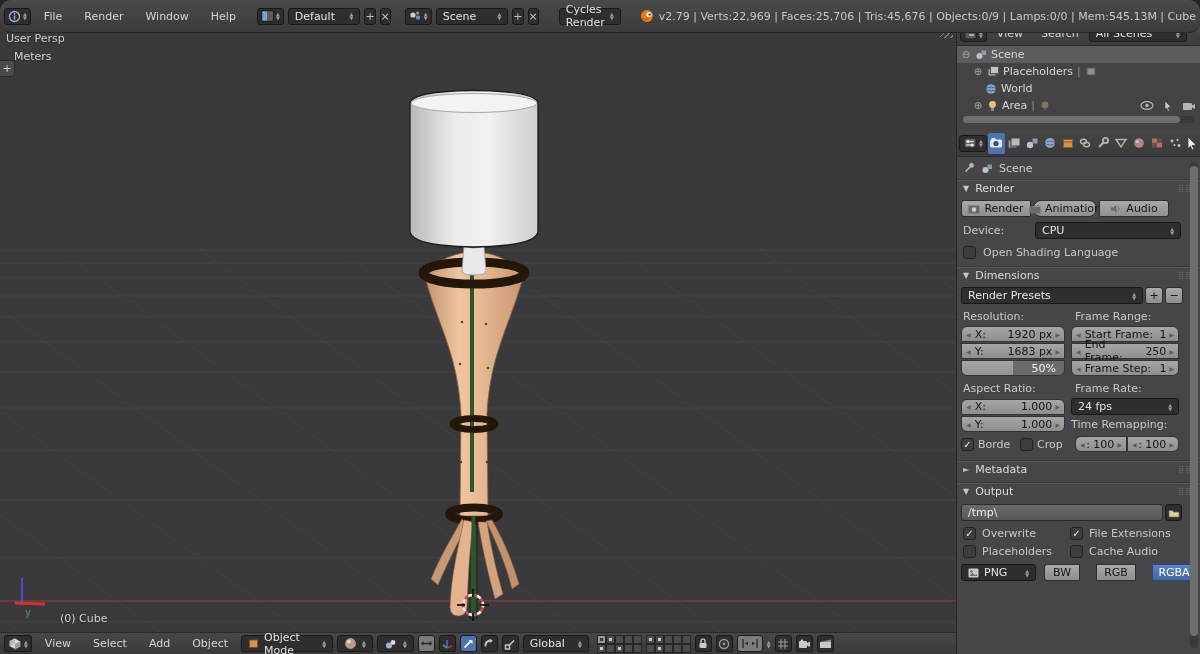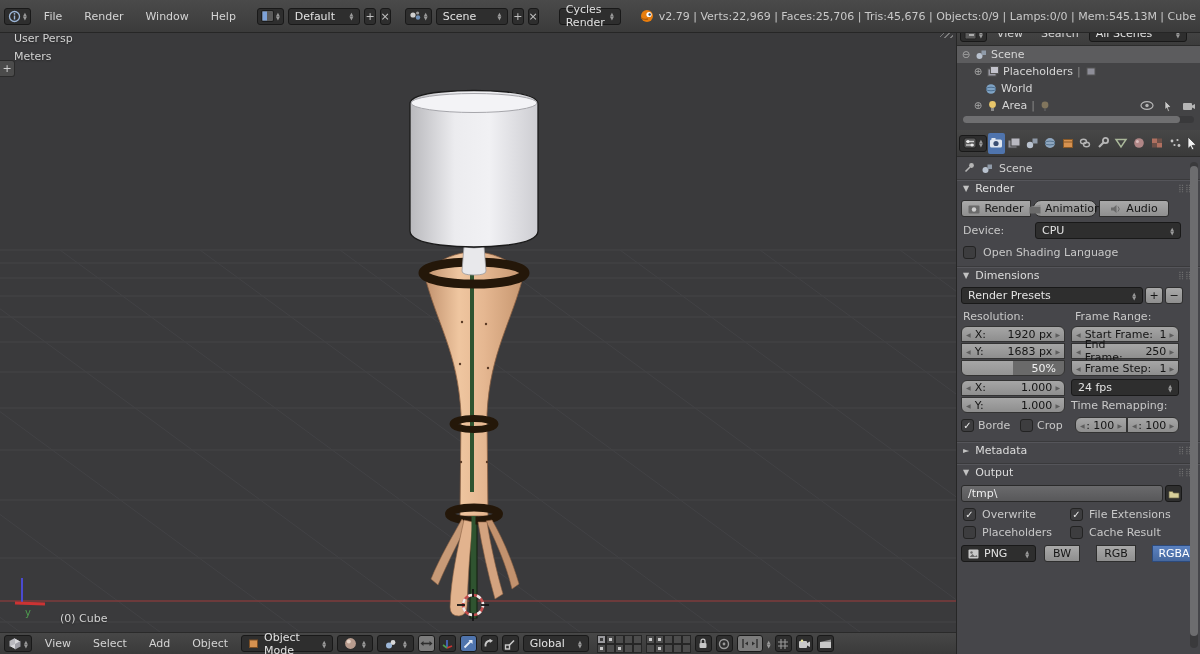--- a/index.html
+++ b/index.html
@@ -2,21 +2,21 @@
 <html><head>
 <meta charset="utf-8">
 <style>
   * { margin:0; padding:0; box-sizing:border-box; }
   html,body { width:1200px; height:654px; background:#222; overflow:hidden; }
   body { font-family:"DejaVu Sans","Liberation Sans",sans-serif; font-size:11px; color:#cfcfcf; position:relative; }
   .abs { position:absolute; }
   .row { display:flex; align-items:center; }
 
   
-  #topbar { left:0; top:0; width:1200px; height:22px; background:linear-gradient(#4a4a4a,#3b3b3b); border-bottom:1px solid #262626; display:flex; align-items:center; gap:4px; padding:16px 4px; z-index:30; }
+  #topbar { left:0; top:0; width:1200px; height:22px; background:linear-gradient(#4a4a4a,#3b3b3b); border-bottom:1px solid #262626; display:flex; align-items:center; gap:4px; padding:16px 4px; z-index:30;border-radius:11px; }
   #botbar { left:0; top:632px; width:956px; height:22px; background:linear-gradient(#474747,#3a3a3a); border-top:1px solid #2a2a2a; display:flex; align-items:center; gap:4px; padding:0 4px; z-index:30; }
   .menu { color:#d4d4d4; padding:0 9px; cursor:default; }
   .ebtn { background:#2e2e2e; border:1px solid #191919; border-radius:3px; height:17px; display:flex; align-items:center; padding:0 3px; gap:2px; }
   .dd { background:#2e2e2e; border:1px solid #191919; border-radius:3px; height:17px; display:flex; align-items:center; padding:0 6px; gap:5px; color:#e2e2e2; }
   .spin { display:block; font-size:5px; line-height:4px; color:#9a9a9a; white-space:pre; margin-left:auto; }
   .spin::before { content:"▲\A▼"; }
   .sqbtn { background:#2e2e2e; border:1px solid #191919; border-radius:3px; width:17px; height:17px; color:#c2c2c2; display:flex; align-items:center; justify-content:center; font-size:11px; }
   .stats { color:#c9c9c9; font-size:11px; white-space:nowrap; }
 
   
@@ -225,21 +225,21 @@
       </g>
     </g>
 
     <g>
       <line x1="22" y1="556" x2="22" y2="581" stroke="#4a4ad0" stroke-width="2"></line>
       <line x1="15" y1="581" x2="45" y2="582" stroke="#cc3333" stroke-width="3"></line>
       <text x="25" y="594" fill="#4f9e4f" font-size="10">y</text>
     </g>
   </svg>
 
-  <div class="abs vp-overlay" style="left:14px;top:10px">User Persp</div>
+  <div class="abs vp-overlay" style="left:6px;top:10px">User Persp</div>
   <div class="abs vp-overlay" style="left:14px;top:28px">Meters</div>
   <div id="toolshelf-tab" class="abs">+</div>
   <div class="abs corner" style="right:3px;top:3px"></div>
   <div class="abs vp-overlay" style="left:60px;top:590px">(0) Cube</div>
 </div>
 
 <div id="outliner" class="abs">
   <div id="outliner-head">
     <div class="ebtn">
       <span class="gi">
@@ -567,20 +567,24 @@
         <span class="sv">50%</span>
     </div>
     <div class="numf" style="width:108px;border-radius:0 0 6px 6px">
       <span class="arr">◀</span>
         <span class="nl">Frame Step:</span>
         <span class="nv">1</span>
         <span class="arr">▶</span>
     </div>
   </div>
 
+  <div class="row" style="padding:6px 6px 0 6px">
+    <span class="lbl" style="width:112px">Aspect Ratio:</span>
+    <span class="lbl">Frame Rate:</span>
+  </div>
   <div class="row" style="padding:3px 6px 0 4px;gap:6px">
     <div class="numf" style="width:104px;border-radius:6px 6px 0 0">
       <span class="arr">◀</span>
         <span class="nl">X:</span>
         <span class="nv">1.000</span>
         <span class="arr">▶</span>
     </div>
     <div class="dd" style="width:108px">
         <span>24 fps</span>
         <span class="spin"></span>
@@ -640,21 +644,21 @@
   <div class="row" style="padding:6px 6px 0 6px;gap:6px">
     <span class="chk">✓</span>
     <span class="lbl" style="width:82px">Overwrite</span>
     <span class="chk">✓</span>
     <span class="lbl">File Extensions</span>
   </div>
   <div class="row" style="padding:5px 6px 0 6px;gap:6px">
     <span class="chk"></span>
     <span class="lbl" style="width:82px">Placeholders</span>
     <span class="chk"></span>
-    <span class="lbl">Cache Result</span>
+    <span class="lbl">Cache Audio</span>
   </div>
   <div class="row" style="padding:6px 4px 0 4px;gap:8px">
     <div class="dd" style="width:118px">
       <span class="gi">
           <svg width="11" height="10">
             <rect x="0.5" y="0.5" width="10" height="9" rx="1" fill="#c9c9c9"></rect>
             <circle cx="3.5" cy="3.5" r="1.2" fill="#6a6a6a"></circle>
             <path d="M1.5,8 L4.5,5 L7,7.5 L8.5,6 L9.5,8 Z" fill="#6a6a6a"></path>
           </svg>
         </span>

